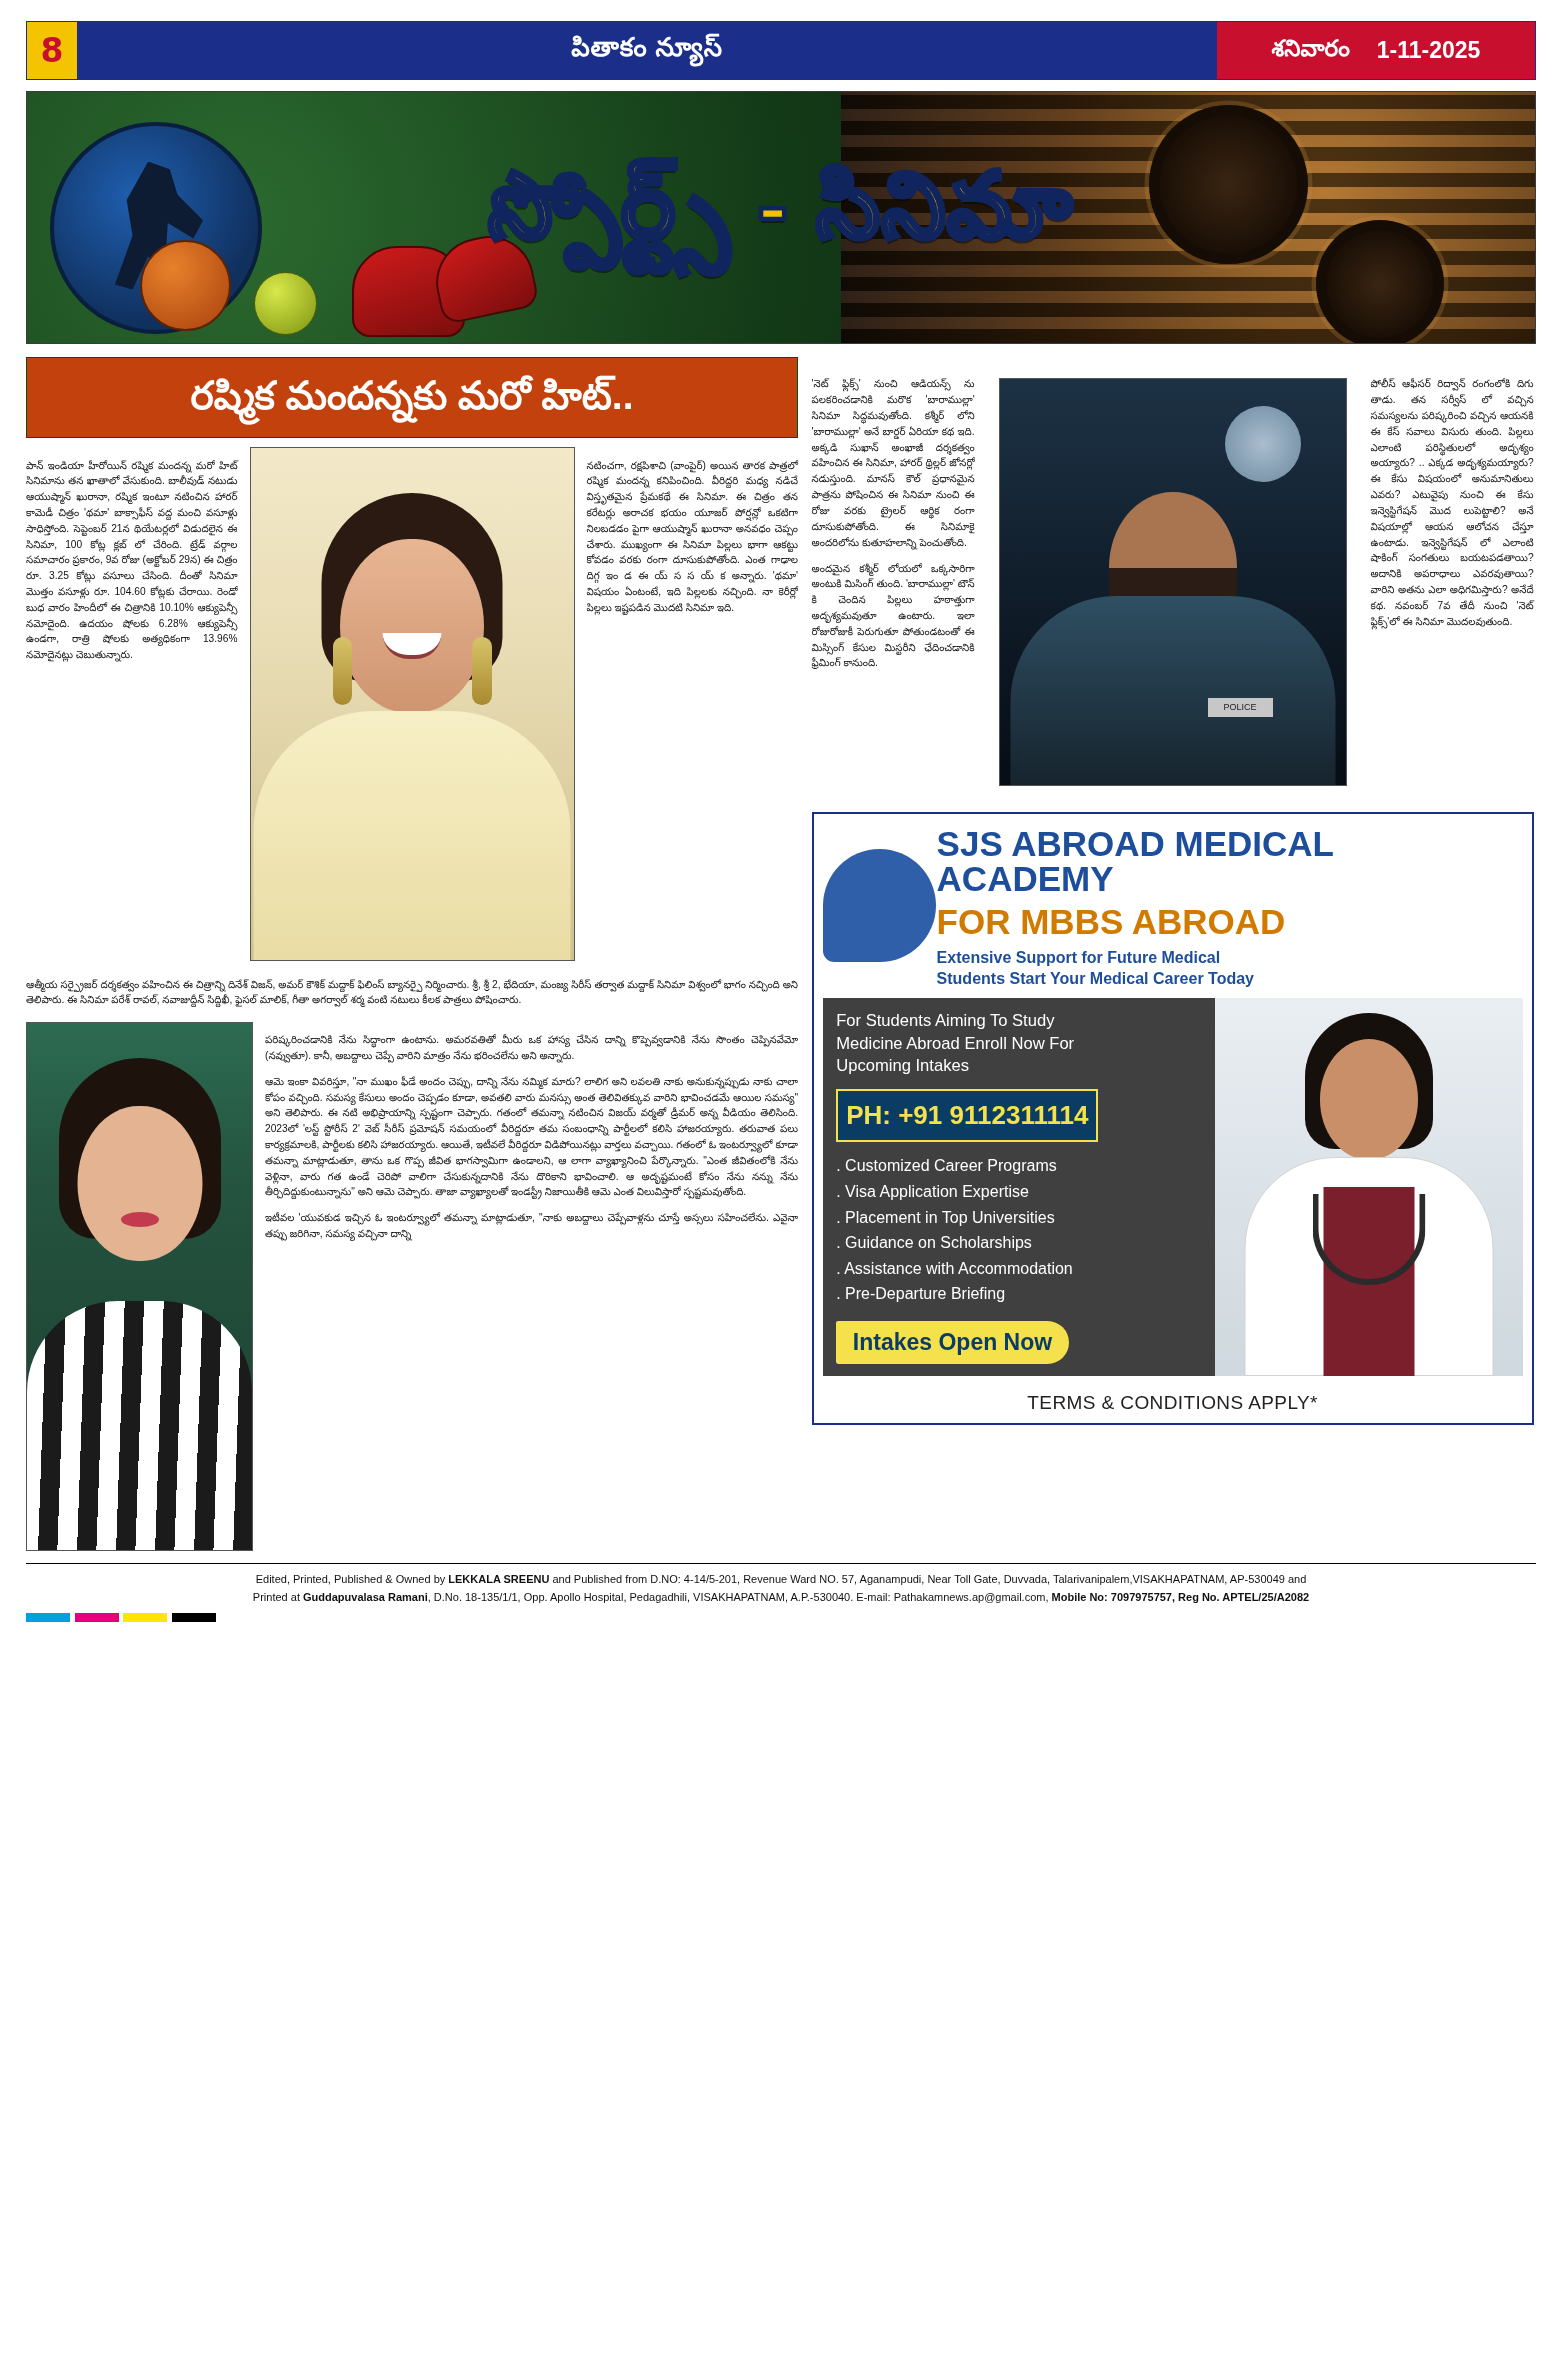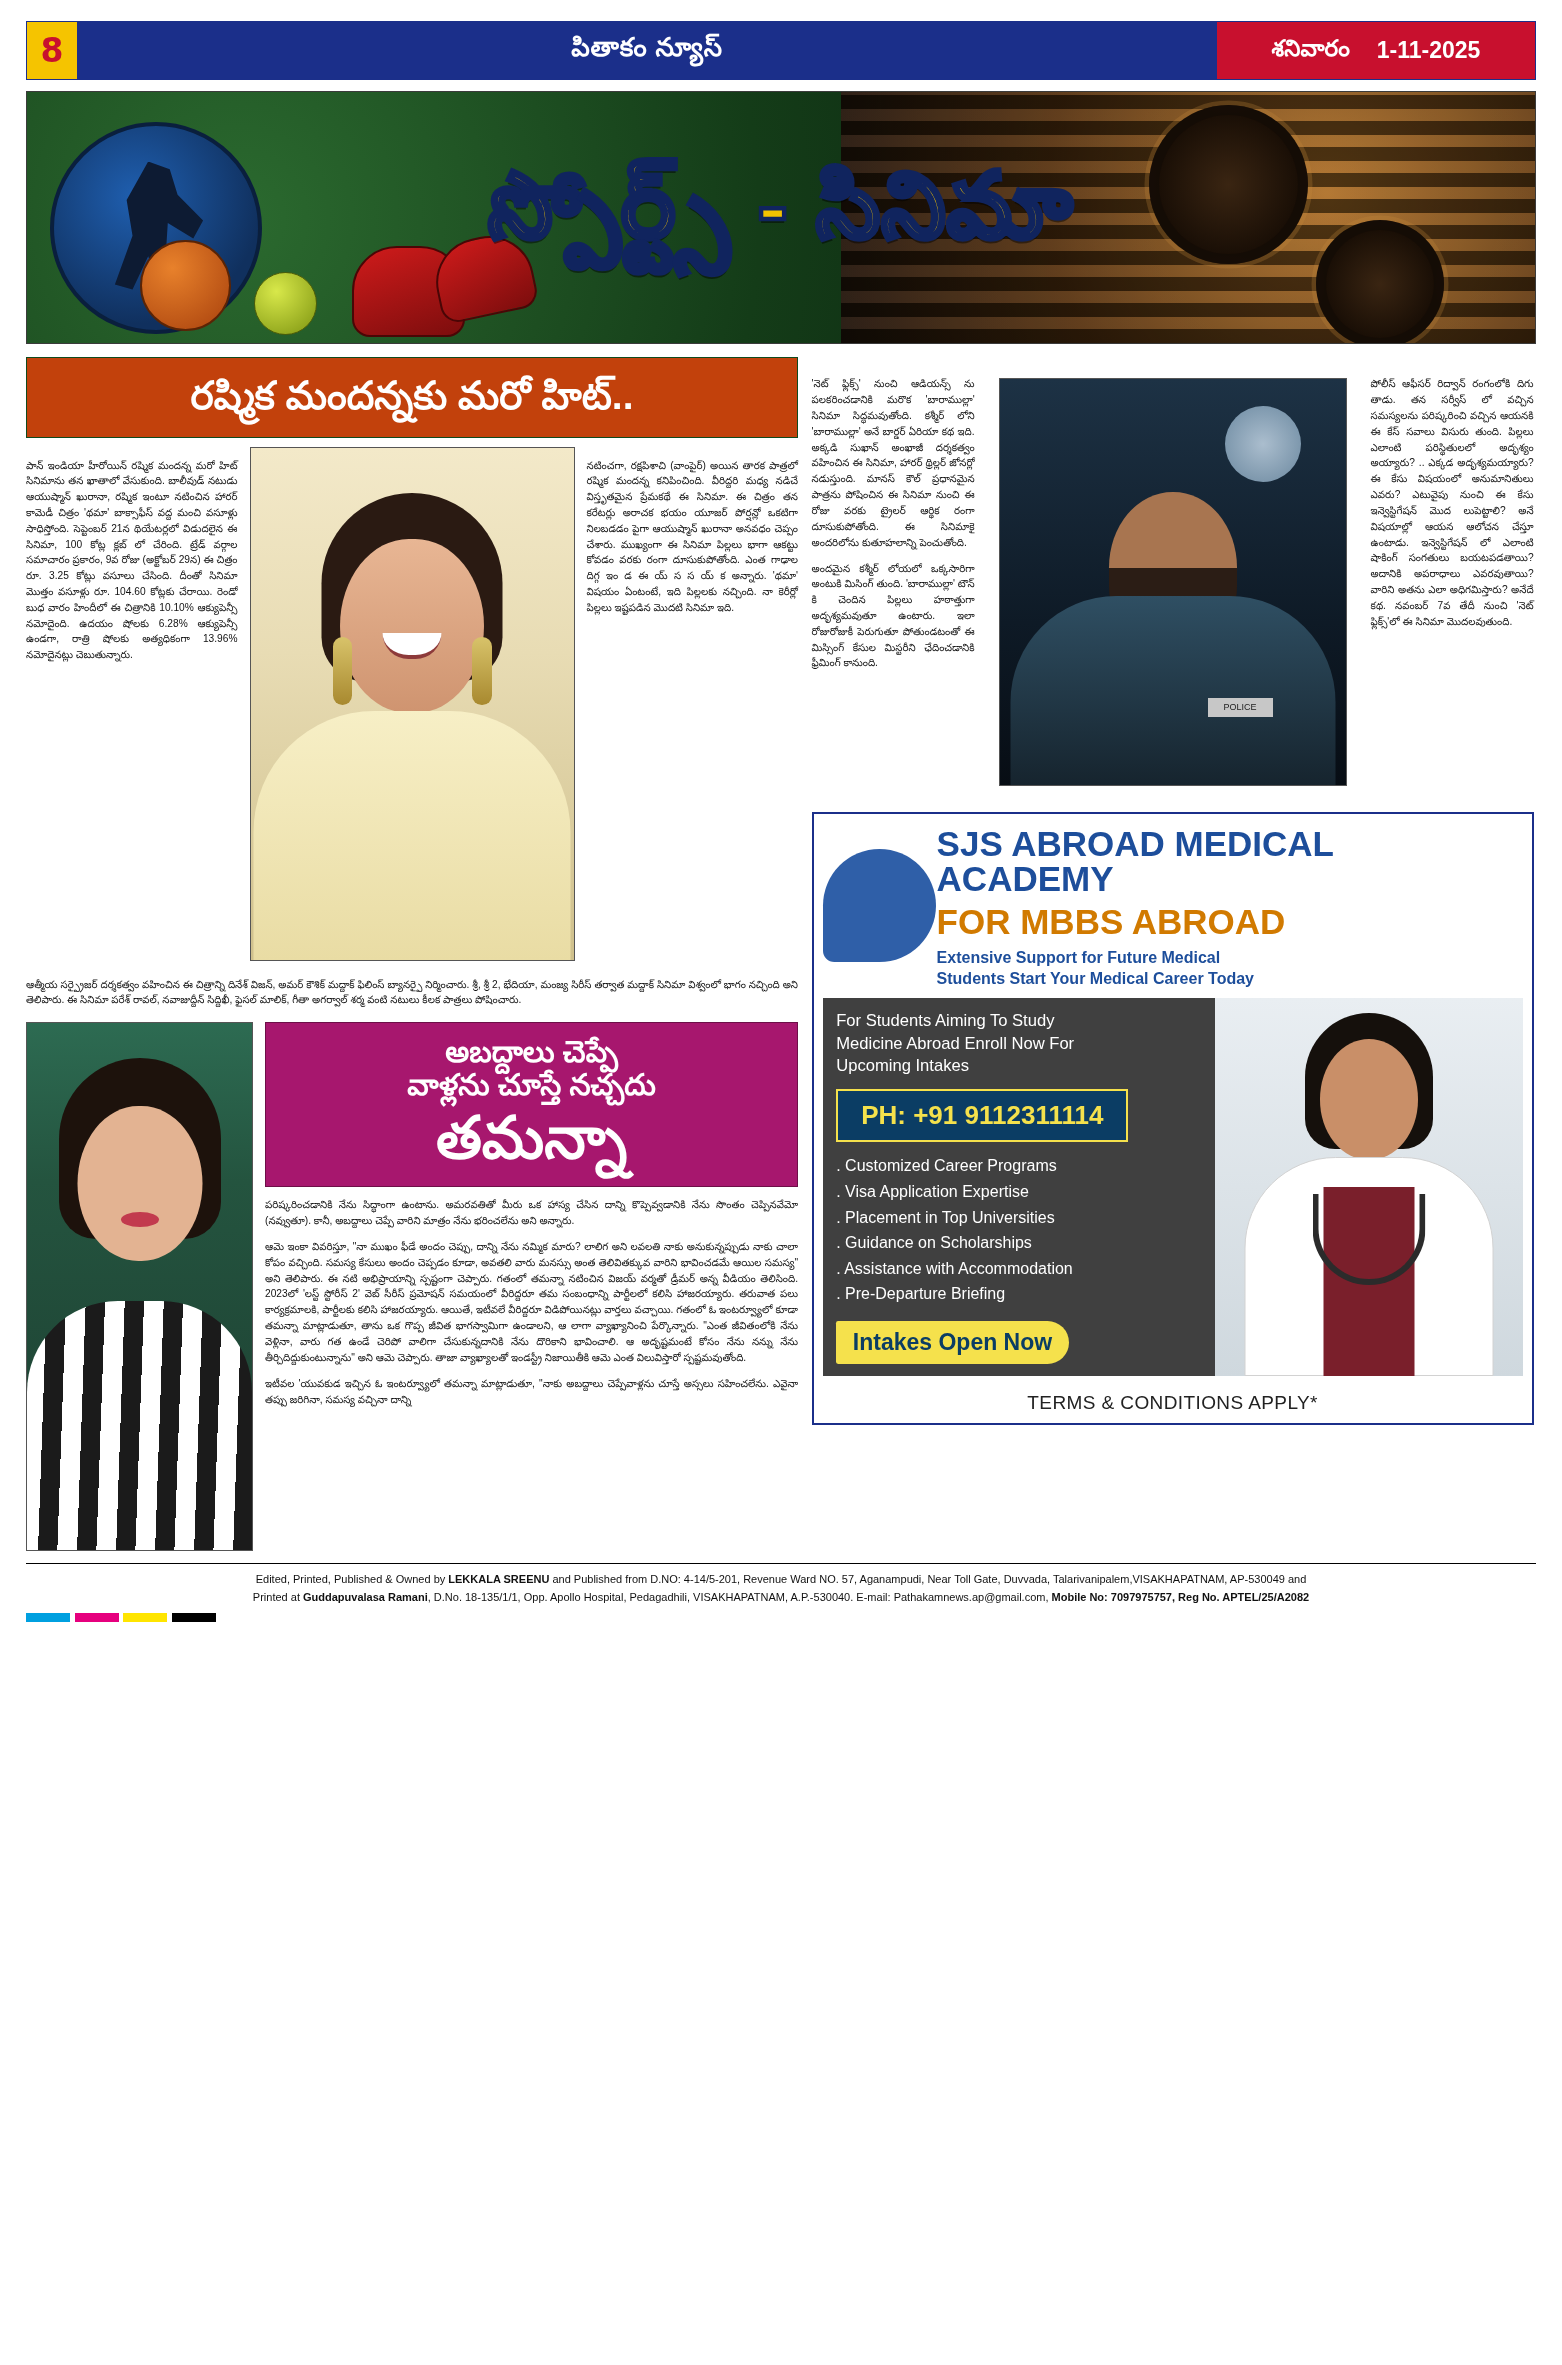--- a/index.html
+++ b/index.html
@@ -298,21 +298,21 @@
     color:#ffffff;
     padding:12px 13.6px;
   }
   .ad-lead { font-size:16.6px; line-height:1.35; }
   .ad-phone {
     margin:12px 0 9px 0;
     background:#0b3d64;
     color:#f5e14c;
     font-size:26px;
     font-weight:bold;
-    padding:9px 23px;
+    padding:9px 8px;
     border:2.3px solid #f5e14c;
     display:inline-block;
   }
   .ad-list { list-style:none; padding:0; margin:6px 0 0 0; }
   .ad-list li { font-size:16px; margin-bottom:7.6px; }
   .ad-intakes {
     margin-top:10.6px;
     background:#f5e14c;
     color:#0b3d64;
     font-weight:bold;
@@ -424,25 +424,20 @@
       </div>
 
       <div class="tamannaah-row">
         <div class="photo photo-tamannaah">
           <div class="hair"></div>
           <div class="face"></div>
           <div class="lips"></div>
           <div class="stripes"></div>
         </div>
         <div class="tamannaah-text">
-          <div class="magenta-head">
-            <span class="ln">అబద్దాలు చెప్పే</span>
-            <span class="ln">వాళ్లను చూస్తే నచ్చదు</span>
-            <span class="big">తమన్నా</span>
-          </div>
           <div class="article">
             <p>పరిష్కరించడానికి నేను సిద్ధాంగా ఉంటాను. అమరవతితో మీరు ఒక హాస్య చేసిన దాన్ని కొప్పెవ్వడానికి నేను సొంతం చెప్పినవేమో (నవ్వుతూ). కానీ, అబద్దాలు చెప్పే వారిని మాత్రం నేను భరించలేను అని అన్నారు.</p>
             <p>ఆమె ఇంకా వివరిస్తూ, "నా ముఖం ఫీడే అందం చెప్పు, దాన్ని నేను నమ్మిక మారు? లాలిగ అని లవలతి నాకు అనుకున్నప్పుడు నాకు చాలా కోపం వచ్చింది. సమస్య కేసులు అందం చెప్పడం కూడా, అవతలి వారు మనస్సు అంత తెలివితక్కువ వారిని భావించడమే ఆయిల సమస్య" అని తెలిపారు. ఈ నటి అభిప్రాయాన్ని స్పష్టంగా చెప్పారు. గతంలో తమన్నా నటించిన విజయ్ వర్మతో డ్రీమర్ అన్న వీడియం తెలిసింది. 2023లో 'లస్ట్ స్టోరీస్ 2' వెబ్ సీరీస్ ప్రమోషన్ సమయంలో వీరిద్దరూ తమ సంబంధాన్ని పార్టీలలో కలిసి హాజరయ్యారు. తరువాత పలు కార్యక్రమాలకి, పార్టీలకు కలిసి హాజరయ్యారు. ఆయితే, ఇటీవలే వీరిద్దరూ విడిపోయినట్లు వార్తలు వచ్చాయి. గతంలో ఓ ఇంటర్వ్యూలో కూడా తమన్నా మాట్లాడుతూ, తాను ఒక గొప్ప జీవిత భాగస్వామిగా ఉండాలని, ఆ లాగా వ్యాఖ్యానించి పేర్కొన్నారు. "ఎంత జీవితంలోకి నేను వెళ్లినా, వారు గత ఉండే చెరిపో వాలిగా చేసుకున్నదానికి నేను దొరికాని భావించాలి. ఆ అదృష్టమంటే కోసం నేను నన్ను నేను తీర్చిదిద్దుకుంటున్నాను" అని ఆమె చెప్పారు. తాజా వ్యాఖ్యాలతో ఇండస్ట్రీ నిజాయితీకి ఆమె ఎంత విలువిస్తారో స్పష్టమవుతోంది.</p>
             <p>ఇటీవల 'యువకుడ ఇచ్చిన ఓ ఇంటర్వ్యూలో తమన్నా మాట్లాడుతూ, "నాకు అబద్దాలు చెప్పేవాళ్లను చూస్తే అస్సలు సహించలేను. ఎవైనా తప్పు జరిగినా, సమస్య వచ్చినా దాన్ని</p>
           </div>
         </div>
       </div>
 
     </div>
 

